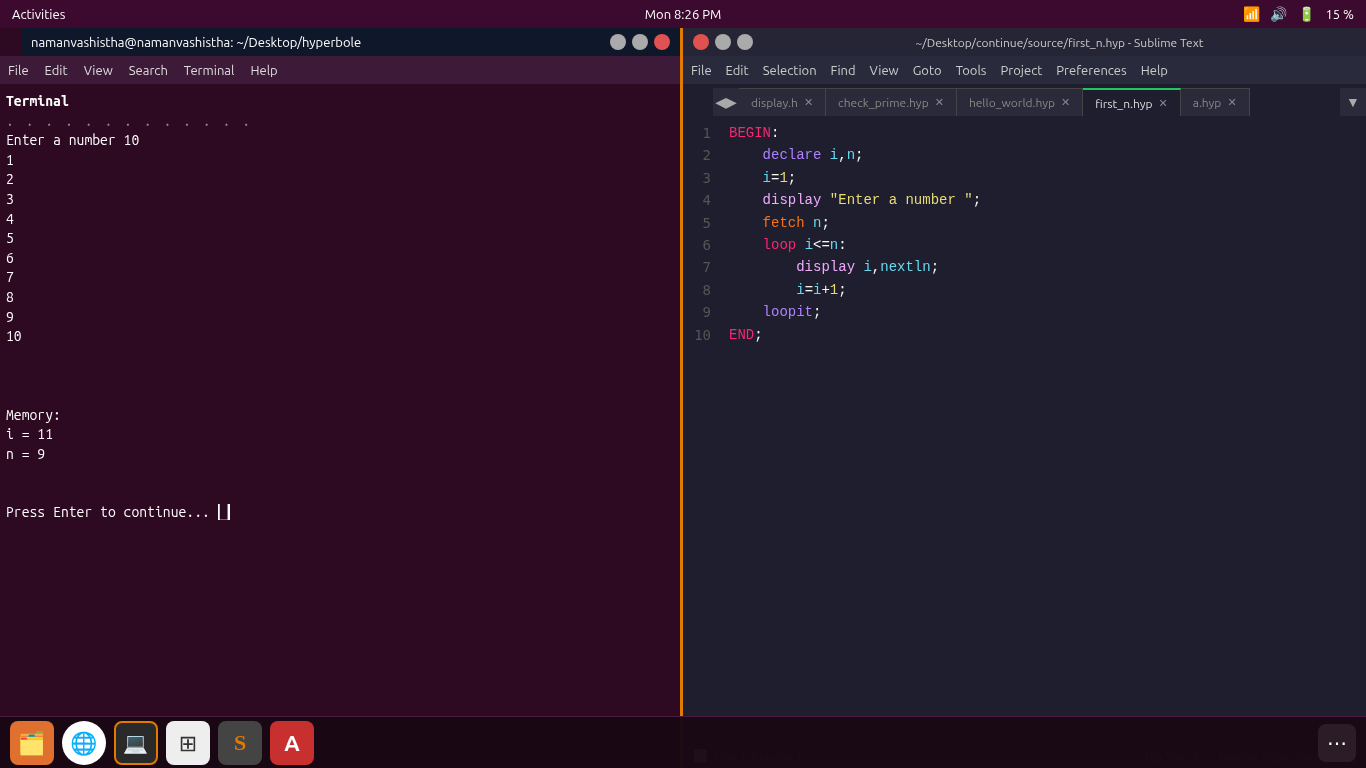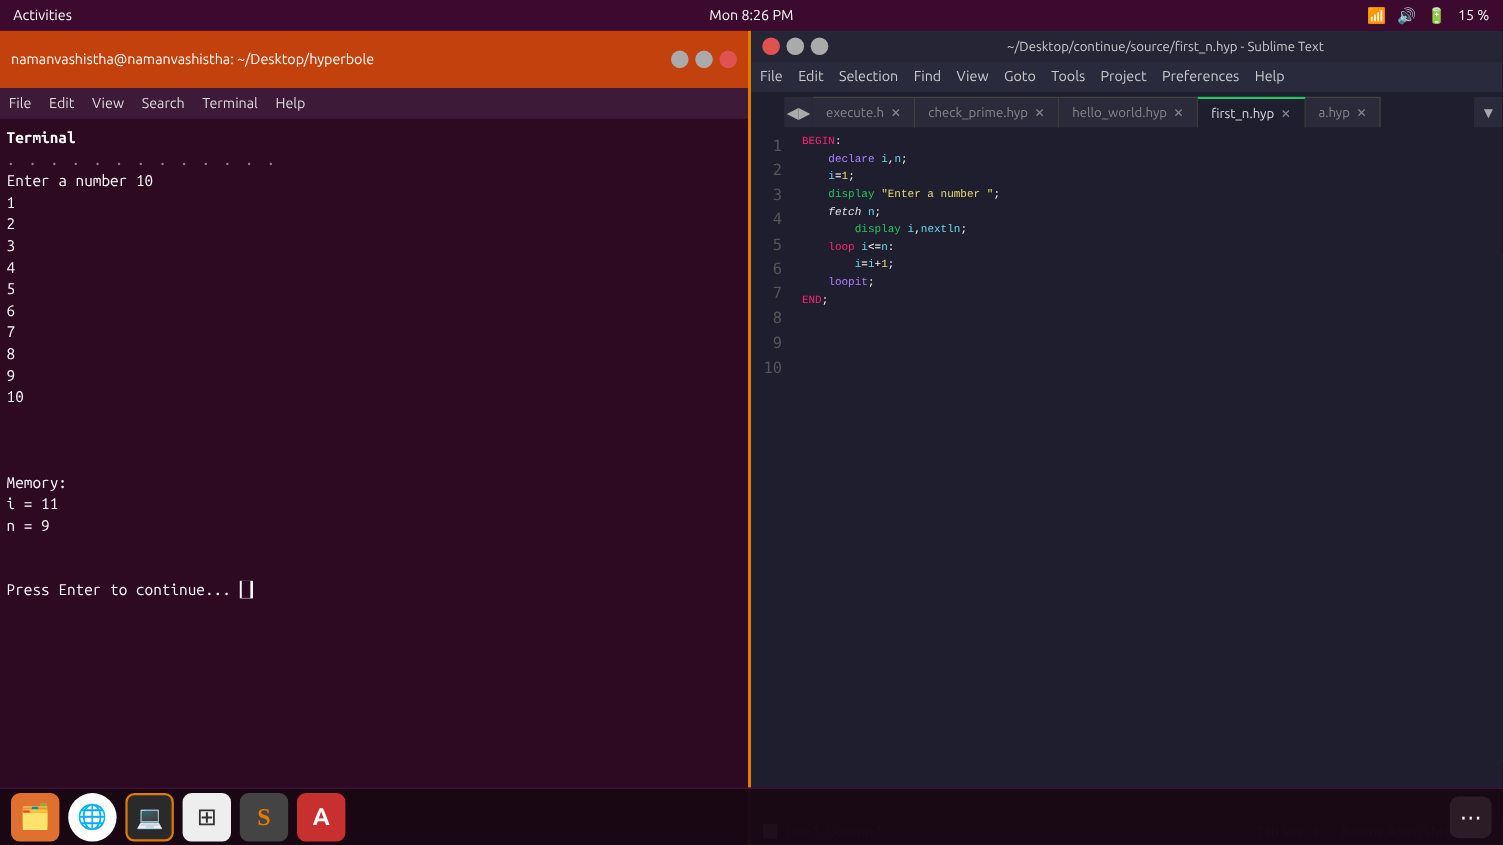--- a/index.html
+++ b/index.html
@@ -22,23 +22,24 @@
     }
 
     
     #terminal-window {
       width: 683px; height: 740px; background: #2d0922;
       display: flex; flex-direction: column;
       border-right: 3px solid #e07b00;
     }
 
     #terminal-title-bar {
-      height: 52px; background: #c2410c;
+      height: 28px; background: #0f172a;
       display: flex; align-items: center; justify-content: space-between;
       padding: 0 10px;
+      margin-left: 21px;
     }
     #terminal-title-text { color: #fff; font-size: 13px; }
     #terminal-title-buttons { display: flex; gap: 6px; }
     .title-btn { width: 16px; height: 16px; border-radius: 50%; cursor: pointer; border: none; }
     .btn-min { background: #aaa; }
     .btn-max { background: #aaa; }
     .btn-close { background: #e05252; }
 
     #terminal-menubar {
       height: 28px; background: #3c1a38;
@@ -99,33 +100,33 @@
     #line-numbers {
       width: 36px; background: #1e1e2e;
       padding: 6px 0; text-align: right;
       font-family: monospace; font-size: 14px;
       color: #555; line-height: 1.6;
       padding-right: 8px;
     }
 
     #code-area {
       flex: 1; padding: 6px 10px;
-      font-family: 'Courier New', monospace; font-size: 10px;
+      font-family: 'Courier New', monospace; font-size: 14px;
       line-height: 1.6; background: #1e1e2e; color: #cdd;
       overflow: auto;
     }
 
     .code-line { white-space: pre; }
     .kw-begin { color: #f92672; }
     .kw-declare { color: #ae81ff; }
     .kw-var { color: #66d9ef; }
     .kw-assign { color: #e6db74; }
-    .kw-display { color: #22c55e; }
+    .kw-display { color: #f0abfc; }
     .kw-string { color: #e6db74; }
-    .kw-fetch { color: #e5e5e5; font-style: italic; }
+    .kw-fetch { color: #f97316; }
     .kw-loop { color: #f92672; }
     .kw-end { color: #f92672; }
     .kw-loopit { color: #ae81ff; }
     .kw-nextln { color: #66d9ef; }
     .plain { color: #f8f8f2; }
 
     #sublime-statusbar {
       height: 24px; background: #252535;
       display: flex; align-items: center; padding: 0 10px;
       color: #888; font-size: 12px; gap: 20px;
@@ -236,21 +237,21 @@
       <span class="sublime-menu-item">Goto</span>
       <span class="sublime-menu-item">Tools</span>
       <span class="sublime-menu-item">Project</span>
       <span class="sublime-menu-item">Preferences</span>
       <span class="sublime-menu-item">Help</span>
     </div>
 
     <div id="sublime-tabs">
       <div class="tab-scroll-btn">◀▶</div>
       <div class="tab">
-        <span>execute.h</span>
+        <span>display.h</span>
         <span class="tab-close">✕</span>
       </div>
       <div class="tab">
         <span>check_prime.hyp</span>
         <span class="tab-close">✕</span>
       </div>
       <div class="tab">
         <span>hello_world.hyp</span>
         <span class="tab-close">✕</span>
       </div>
@@ -278,22 +279,22 @@
         <div>9</div>
         <div>10</div>
       </div>
 
       <div id="code-area">
         <div class="code-line"><span class="kw-begin">BEGIN</span><span class="plain">:</span></div>
         <div class="code-line"><span class="plain">    </span><span class="kw-declare">declare</span><span class="plain"> </span><span class="kw-var">i</span><span class="plain">,</span><span class="kw-var">n</span><span class="plain">;</span></div>
         <div class="code-line"><span class="plain">    </span><span class="kw-var">i</span><span class="plain">=</span><span class="kw-assign">1</span><span class="plain">;</span></div>
         <div class="code-line"><span class="plain">    </span><span class="kw-display">display</span><span class="plain"> </span><span class="kw-string">"Enter a number "</span><span class="plain">;</span></div>
         <div class="code-line"><span class="plain">    </span><span class="kw-fetch">fetch</span><span class="plain"> </span><span class="kw-var">n</span><span class="plain">;</span></div>
+        <div class="code-line"><span class="plain">    </span><span class="kw-loop">loop</span><span class="plain"> </span><span class="kw-var">i</span><span class="plain">&lt;=</span><span class="kw-var">n</span><span class="plain">:</span></div>
         <div class="code-line"><span class="plain">        </span><span class="kw-display">display</span><span class="plain"> </span><span class="kw-var">i</span><span class="plain">,</span><span class="kw-nextln">nextln</span><span class="plain">;</span></div>
-        <div class="code-line"><span class="plain">    </span><span class="kw-loop">loop</span><span class="plain"> </span><span class="kw-var">i</span><span class="plain">&lt;=</span><span class="kw-var">n</span><span class="plain">:</span></div>
         <div class="code-line"><span class="plain">        </span><span class="kw-var">i</span><span class="plain">=</span><span class="kw-var">i</span><span class="plain">+</span><span class="kw-assign">1</span><span class="plain">;</span></div>
         <div class="code-line"><span class="plain">    </span><span class="kw-loopit">loopit</span><span class="plain">;</span></div>
         <div class="code-line"><span class="kw-end">END</span><span class="plain">;</span></div>
       </div>
     </div>
 
     <div id="sublime-statusbar">
       <div class="status-left">
         <span style="color:#888;">⬜</span>
         <span>Line 1, Column 1</span>

